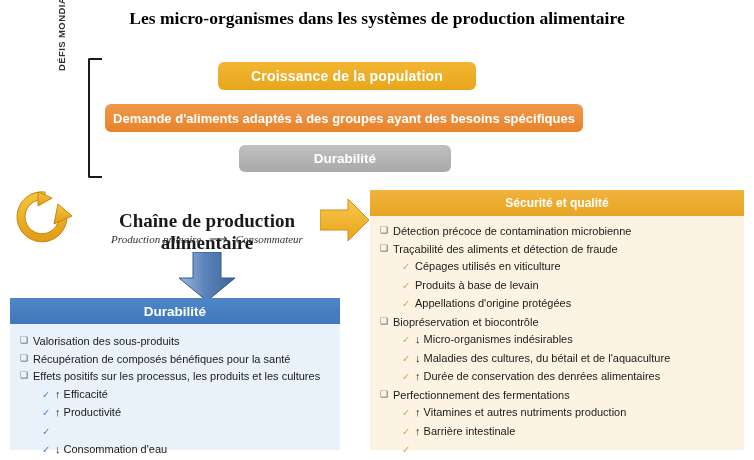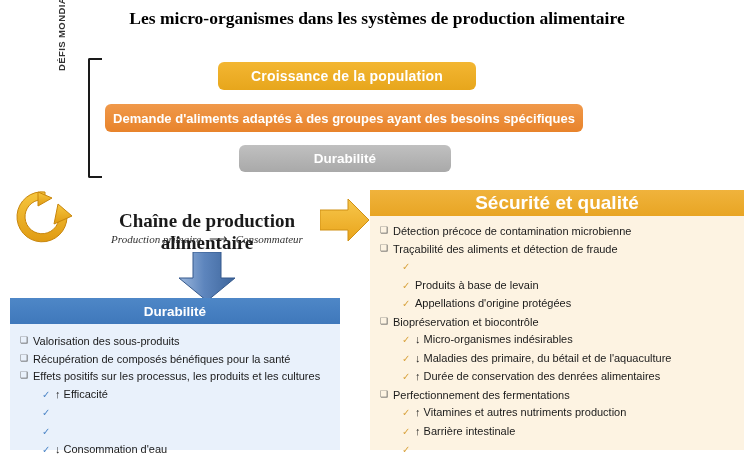--- a/index.html
+++ b/index.html
@@ -173,21 +173,21 @@
   .panel-left .panel-body {
     height: 126px;
     background: #e9f1fb;
     padding: 10px 8px 6px 10px;
   }
 
   .panel-right { left: 370px; top: 190px; width: 374px; height: 260px; }
   .panel-right .panel-header {
     height: 26px;
     background: linear-gradient(#f0b33c, #e8a524);
-    font-size: 19px;
+    font-size: 12px;
   }
   .panel-right .panel-body {
     height: 234px;
     background: #fdf3e2;
     padding: 8px 8px 6px 10px;
   }
 
   ul.lvl1 { list-style: none; margin: 0; padding: 0; }
   ul.lvl2 { list-style: none; margin: 0 0 0 22px; padding: 0; }
 
@@ -290,20 +290,21 @@
             <span class="txt">Effets positifs sur les processus, les produits et les cultures</span>
           </li>
       </ul>
       <ul class="lvl2">
         <li class="li">
             <span class="bullet check">✓</span>
             <span class="txt">↑ Efficacité</span>
           </li>
         <li class="li">
             <span class="bullet check">✓</span>
+            <span class="txt">↑ Productivité</span>
           </li>
         <li class="li">
             <span class="bullet check">✓</span>
           </li>
         <li class="li">
             <span class="bullet check">✓</span>
             <span class="txt">↓ Consommation d'eau</span>
           </li>
       </ul>
     </div>
@@ -318,20 +319,21 @@
             <span class="txt">Détection précoce de contamination microbienne</span>
           </li>
         <li class="li">
             <span class="bullet">❑</span>
             <span class="txt">Traçabilité des aliments et détection de fraude</span>
           </li>
       </ul>
       <ul class="lvl2">
         <li class="li">
             <span class="bullet check">✓</span>
+            <span class="txt">Cépages utilisés en viticulture</span>
           </li>
         <li class="li">
             <span class="bullet check">✓</span>
             <span class="txt">Produits à base de levain</span>
           </li>
         <li class="li">
             <span class="bullet check">✓</span>
             <span class="txt">Appellations d'origine protégées</span>
           </li>
       </ul>
@@ -341,21 +343,21 @@
             <span class="txt">Biopréservation et biocontrôle</span>
           </li>
       </ul>
       <ul class="lvl2">
         <li class="li">
             <span class="bullet check">✓</span>
             <span class="txt">↓ Micro-organismes indésirables</span>
           </li>
         <li class="li">
             <span class="bullet check">✓</span>
-            <span class="txt">↓ Maladies des primaire, du bétail et de l'aquaculture</span>
+            <span class="txt">↓ Maladies des cultures, du bétail et de l'aquaculture</span>
           </li>
         <li class="li">
             <span class="bullet check">✓</span>
             <span class="txt">↑ Durée de conservation des denrées alimentaires</span>
           </li>
       </ul>
       <ul class="lvl1">
         <li class="li">
             <span class="bullet">❑</span>
             <span class="txt">Perfectionnement des fermentations</span>

